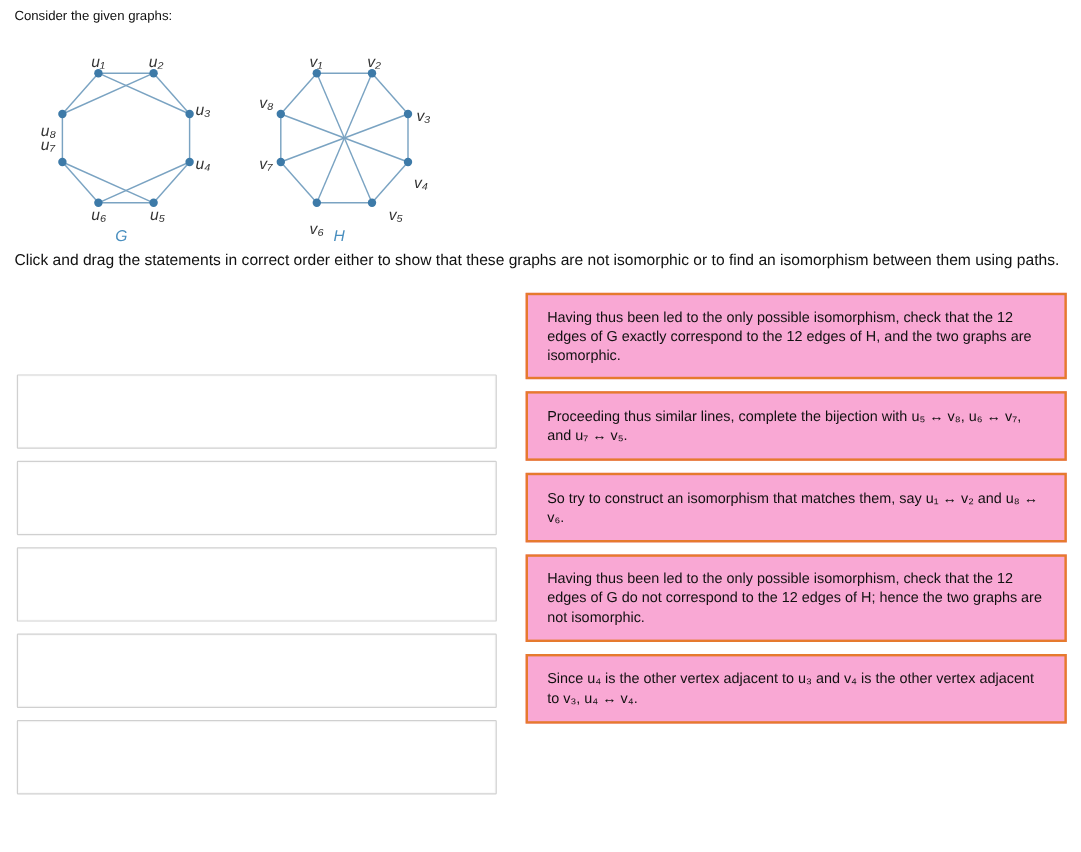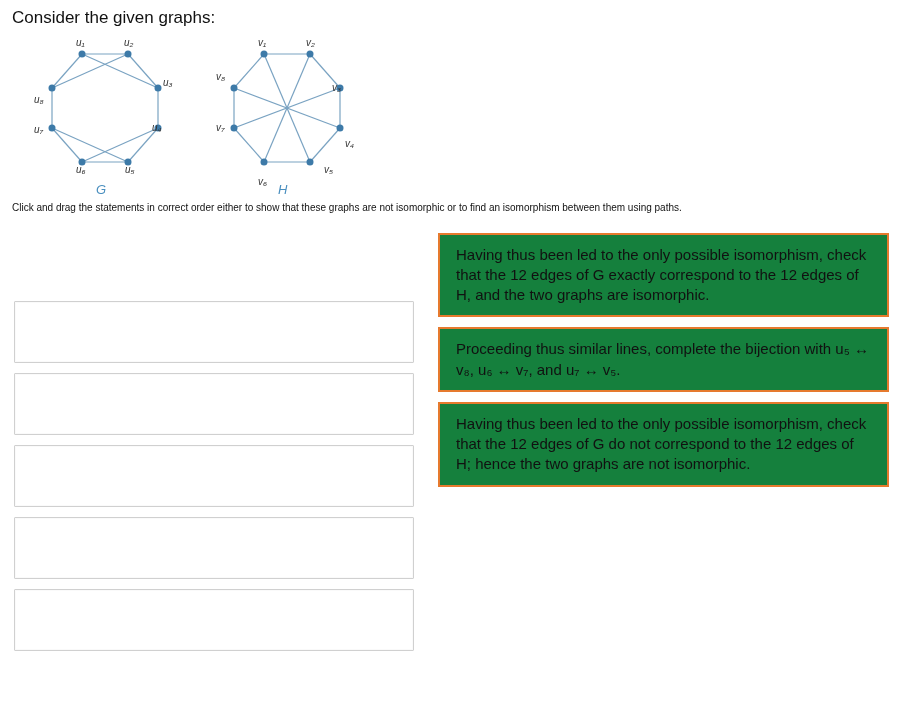--- a/index.html
+++ b/index.html
@@ -5,44 +5,44 @@
     * { box-sizing: border-box; margin: 0; padding: 0; }
     body {
       font-family: Arial, Helvetica, sans-serif;
       background: #ffffff;
       width: 901px;
       height: 710px;
       padding: 8px 12px;
       font-size: 13px;
       color: #111;
     }
-    .header { font-size: 17px; margin-bottom: 8px; }
+    .header { font-size: 11px; margin-bottom: 23px; }
     .graphs-row {
       display: flex;
       gap: 32px;
       margin: 4px 0 8px 0;
       padding-left: 18px;
     }
     .graph-box { width: 150px; height: 155px; position: relative; }
     .graph-label {
       position: absolute;
       bottom: -6px;
       left: 66px;
       font-style: italic;
       font-size: 13px;
       color: #4a8fbf;
     }
     .vlabel {
       position: absolute;
       font-style: italic;
-      font-size: 10px;
+      font-size: 13px;
       color: #333;
     }
     .instruction {
-      font-size: 10px;
+      font-size: 13px;
       margin: 10px 0 18px 0;
       line-height: 1.35;
     }
     .main {
       display: flex;
       gap: 24px;
       padding-left: 2px;
     }
     .left-col {
       width: 400px;
@@ -59,26 +59,26 @@
     }
     .drop-slot {
       border: 1px solid #d0d0d0;
       background: #fff;
       height: 62px;
       border-radius: 1px;
       box-shadow: 0 0 0 1px rgba(0,0,0,0.02) inset;
     }
     .stmt-card {
       border: 2px solid #e67a2e;
-      background: #15803d;
+      background: #f9a8d4;
       padding: 10px 16px;
       min-height: 58px;
       display: flex;
       align-items: center;
-      font-size: 15px;
+      font-size: 12px;
       line-height: 1.35;
       color: #111;
       cursor: grab;
     }
     .stmt-card .txt {
       width: 100%;
     }
     svg { display:block; }
   </style>
 </head>
@@ -110,24 +110,24 @@
           <circle cx="128" cy="92" r="3.5"></circle>
         <circle cx="98" cy="126" r="3.5"></circle>
           <circle cx="52" cy="126" r="3.5"></circle>
         <circle cx="22" cy="92" r="3.5"></circle>
           <circle cx="22" cy="52" r="3.5"></circle>
       </g>
     </svg>
     <span class="vlabel" style="left:46px;top:1px">u₁</span>
     <span class="vlabel" style="left:94px;top:1px">u₂</span>
     <span class="vlabel" style="left:133px;top:41px">u₃</span>
-    <span class="vlabel" style="left:122px;top:86px">u₄</span>
+    <span class="vlabel" style="left:133px;top:86px">u₄</span>
     <span class="vlabel" style="left:95px;top:128px">u₅</span>
     <span class="vlabel" style="left:46px;top:128px">u₆</span>
-    <span class="vlabel" style="left:4px;top:88px">u₇</span>
+    <span class="vlabel" style="left:4px;top:70px">u₇</span>
     <span class="vlabel" style="left:4px;top:58px">u₈</span>
     <span class="graph-label">G</span>
   </div>
 
   <div class="graph-box">
     <svg width="150" height="145">
       <g stroke="#7aa3c2" stroke-width="1.2" fill="none">
         <line x1="52" y1="18" x2="98" y2="18"></line>
         <line x1="98" y1="18" x2="128" y2="52"></line>
         <line x1="128" y1="52" x2="128" y2="92"></line>
@@ -147,21 +147,21 @@
         <circle cx="128" cy="52" r="3.5"></circle>
           <circle cx="128" cy="92" r="3.5"></circle>
         <circle cx="98" cy="126" r="3.5"></circle>
           <circle cx="52" cy="126" r="3.5"></circle>
         <circle cx="22" cy="92" r="3.5"></circle>
           <circle cx="22" cy="52" r="3.5"></circle>
       </g>
     </svg>
     <span class="vlabel" style="left:46px;top:1px">v₁</span>
     <span class="vlabel" style="left:94px;top:1px">v₂</span>
-    <span class="vlabel" style="left:120px;top:46px">v₃</span>
+    <span class="vlabel" style="left:135px;top:46px">v₃</span>
     <span class="vlabel" style="left:133px;top:102px">v₄</span>
     <span class="vlabel" style="left:112px;top:128px">v₅</span>
     <span class="vlabel" style="left:46px;top:140px">v₆</span>
     <span class="vlabel" style="left:4px;top:86px">v₇</span>
     <span class="vlabel" style="left:4px;top:35px">v₈</span>
     <span class="graph-label">H</span>
   </div>
 </div>
 
 <div class="instruction">Click and drag the statements in correct order either to show that these graphs are not isomorphic or to find an isomorphism between them using paths.</div>
@@ -175,16 +175,22 @@
     <div class="drop-slot"></div>
   </div>
   <div class="right-col">
     <div class="stmt-card">
         <span class="txt">Having thus been led to the only possible isomorphism, check that the 12 edges of G exactly correspond to the 12 edges of H, and the two graphs are isomorphic.</span>
       </div>
     <div class="stmt-card">
         <span class="txt">Proceeding thus similar lines, complete the bijection with u₅ ↔ v₈, u₆ ↔ v₇, and u₇ ↔ v₅.</span>
       </div>
     <div class="stmt-card">
+        <span class="txt">So try to construct an isomorphism that matches them, say u₁ ↔ v₂ and u₈ ↔ v₆.</span>
+      </div>
+    <div class="stmt-card">
         <span class="txt">Having thus been led to the only possible isomorphism, check that the 12 edges of G do not correspond to the 12 edges of H; hence the two graphs are not isomorphic.</span>
+      </div>
+    <div class="stmt-card">
+        <span class="txt">Since u₄ is the other vertex adjacent to u₃ and v₄ is the other vertex adjacent to v₃, u₄ ↔ v₄.</span>
       </div>
   </div>
 </div>
 
 </body></html>

